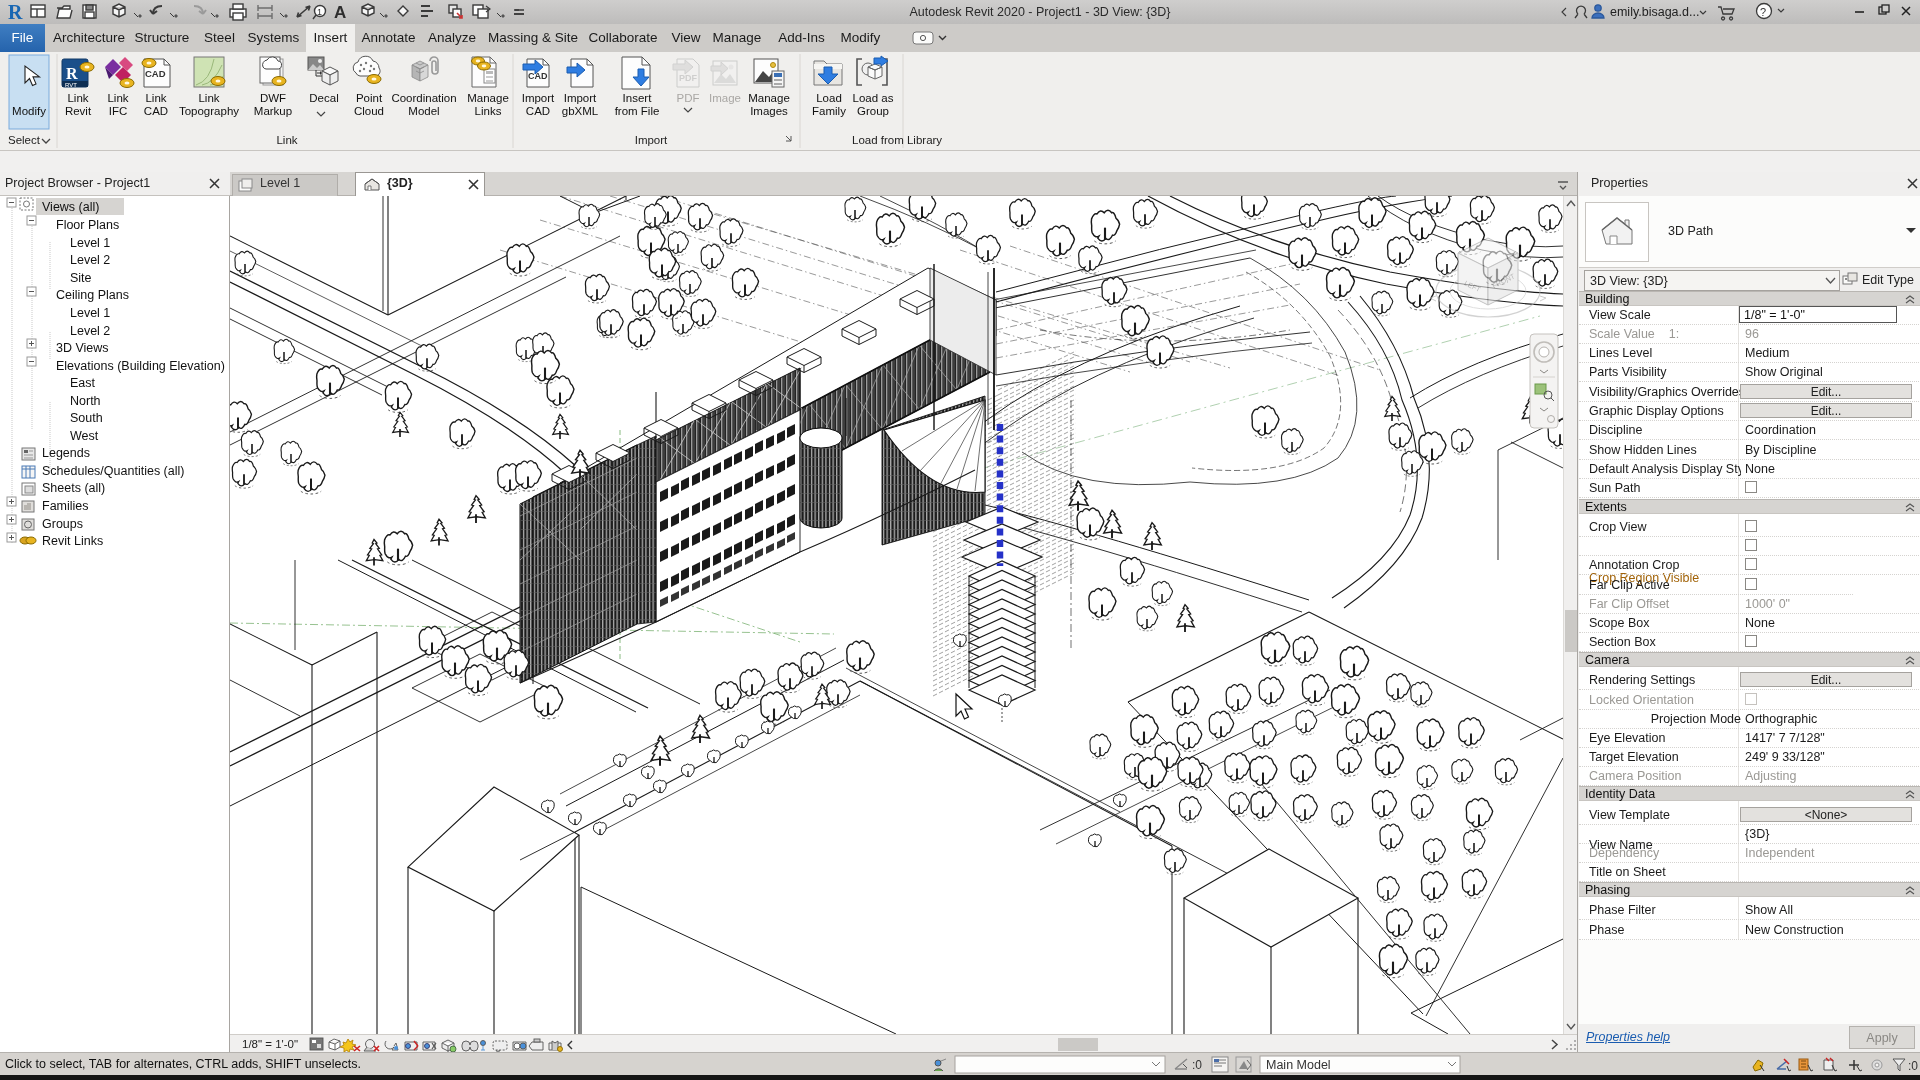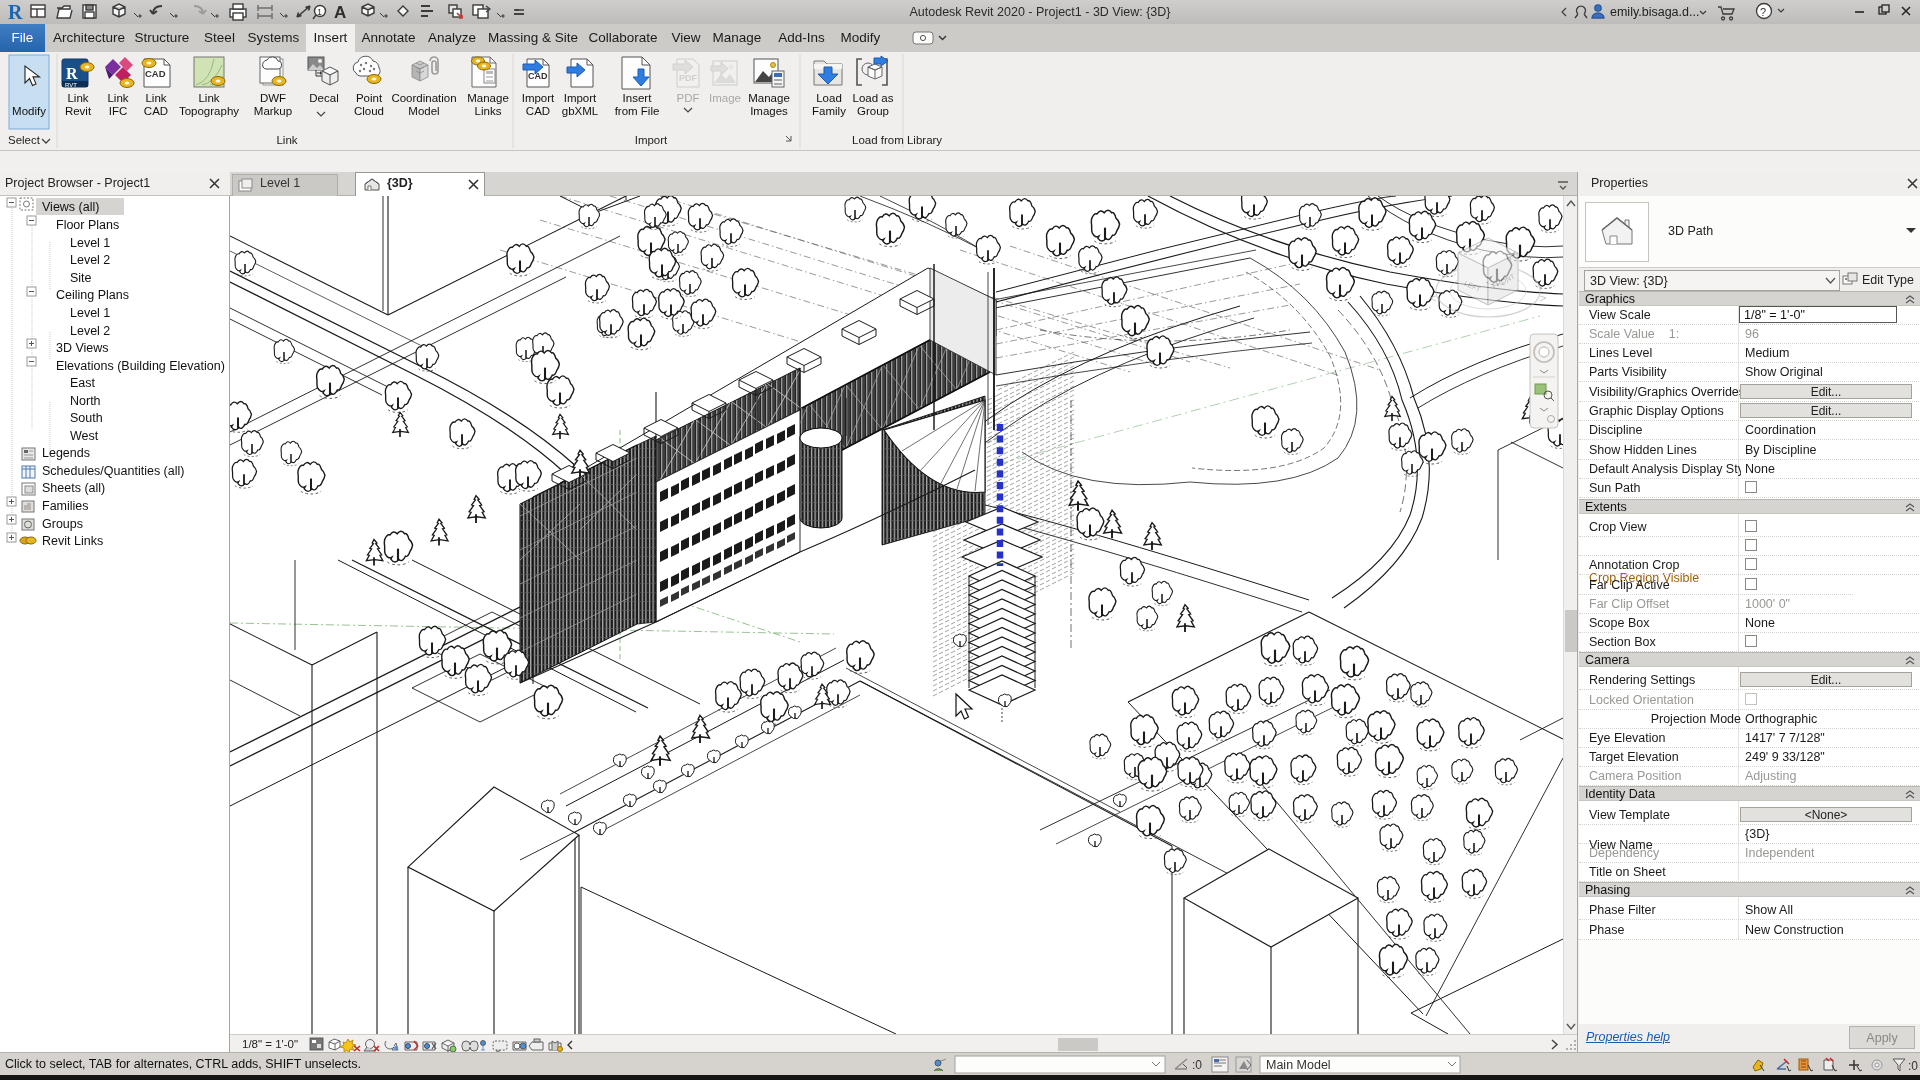--- a/index.html
+++ b/index.html
@@ -1123,21 +1123,21 @@
     </svg>
  <svg class="abs" style="left:264px;top:100px" width="17" height="16" xmlns="http://www.w3.org/2000/svg">
       <rect x="1" y="4" width="9" height="8" fill="#fbfbfa" stroke="#777"></rect>
       <rect x="6" y="1" width="9" height="8" fill="#e8e6e2" stroke="#777"></rect>
       <rect x="3" y="6" width="2" height="2" fill="#888"></rect>
     </svg>
  <div class="abs" style="left:284px;top:101px;font-size:12.5px;color:#222;">Edit Type</div>
  <div class="abs" style="left:1px;top:119px;width:342px;height:649px;background:#fff;"></div>
 <div class="abs" style="left:160px;top:119px;width:1px;height:649px;background:#e4e2df;"></div>
  <div class="abs" style="left:1px;top:119px;width:342px;height:15px;background:#d6d4d1;border-top:1px solid #b9b6b2;border-bottom:1px solid #c8c5c1;">
-      <span style="position:absolute;left:6px;top:0px;font-size:12.5px;color:#111;">Graphics</span>
+      <span style="position:absolute;left:6px;top:0px;font-size:12.5px;color:#111;">Building</span>
       <svg style="position:absolute;right:6px;top:3px" width="10" height="10">
         <path d="M1 4 l4 -3 4 3 M1 8 l4 -3 4 3" fill="none" stroke="#555" stroke-width="1.1"></path>
       </svg>
     </div>
  <div class="abs" style="left:1px;top:327px;width:342px;height:15px;background:#d6d4d1;border-top:1px solid #b9b6b2;border-bottom:1px solid #c8c5c1;">
       <span style="position:absolute;left:6px;top:0px;font-size:12.5px;color:#111;">Extents</span>
       <svg style="position:absolute;right:6px;top:3px" width="10" height="10">
         <path d="M1 4 l4 -3 4 3 M1 8 l4 -3 4 3" fill="none" stroke="#555" stroke-width="1.1"></path>
       </svg>
     </div>

